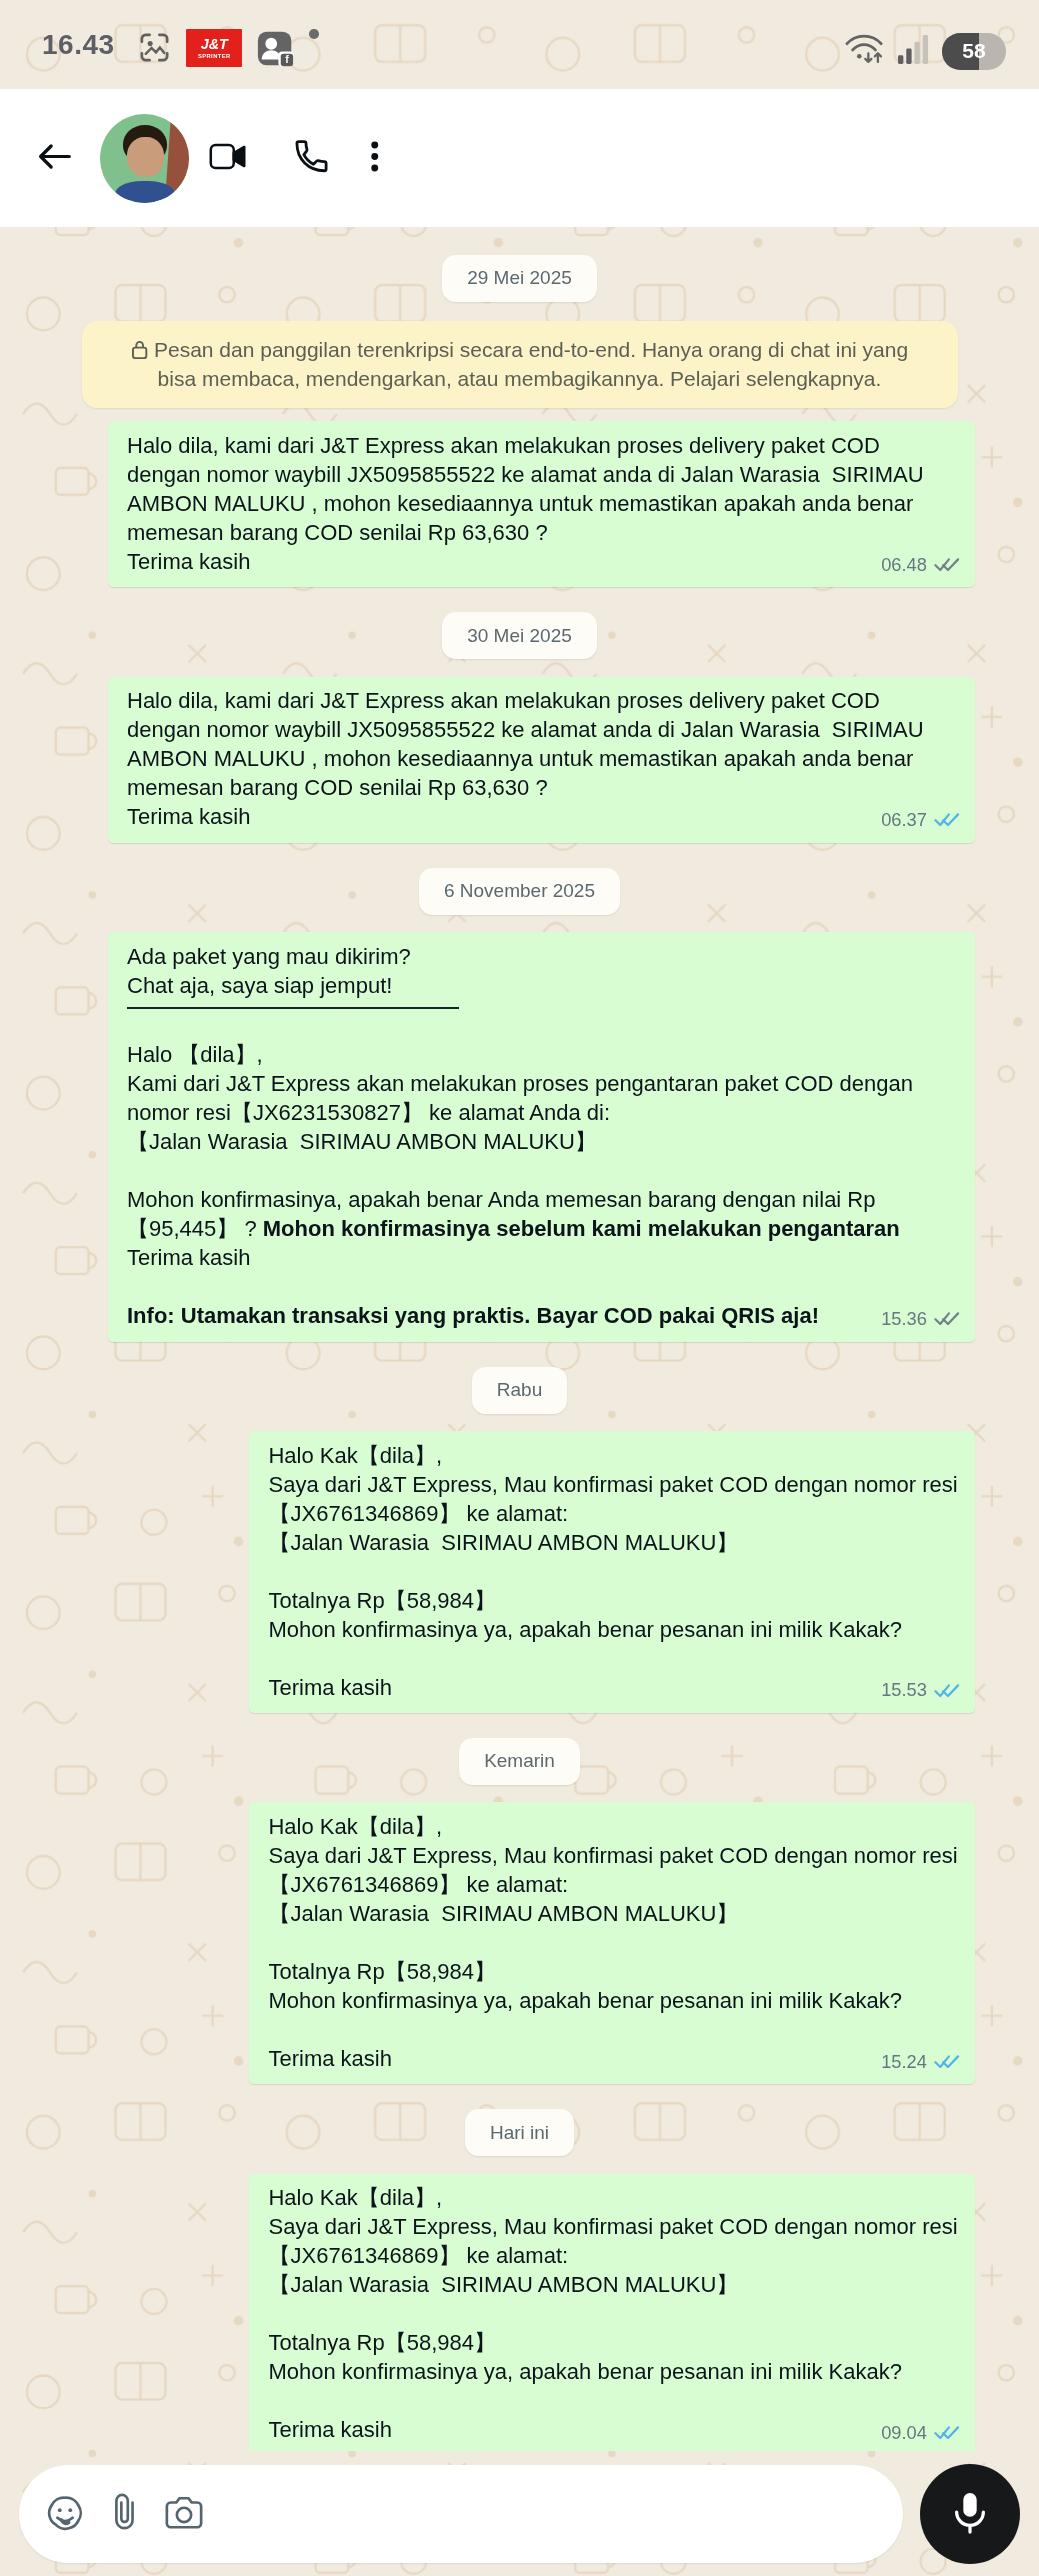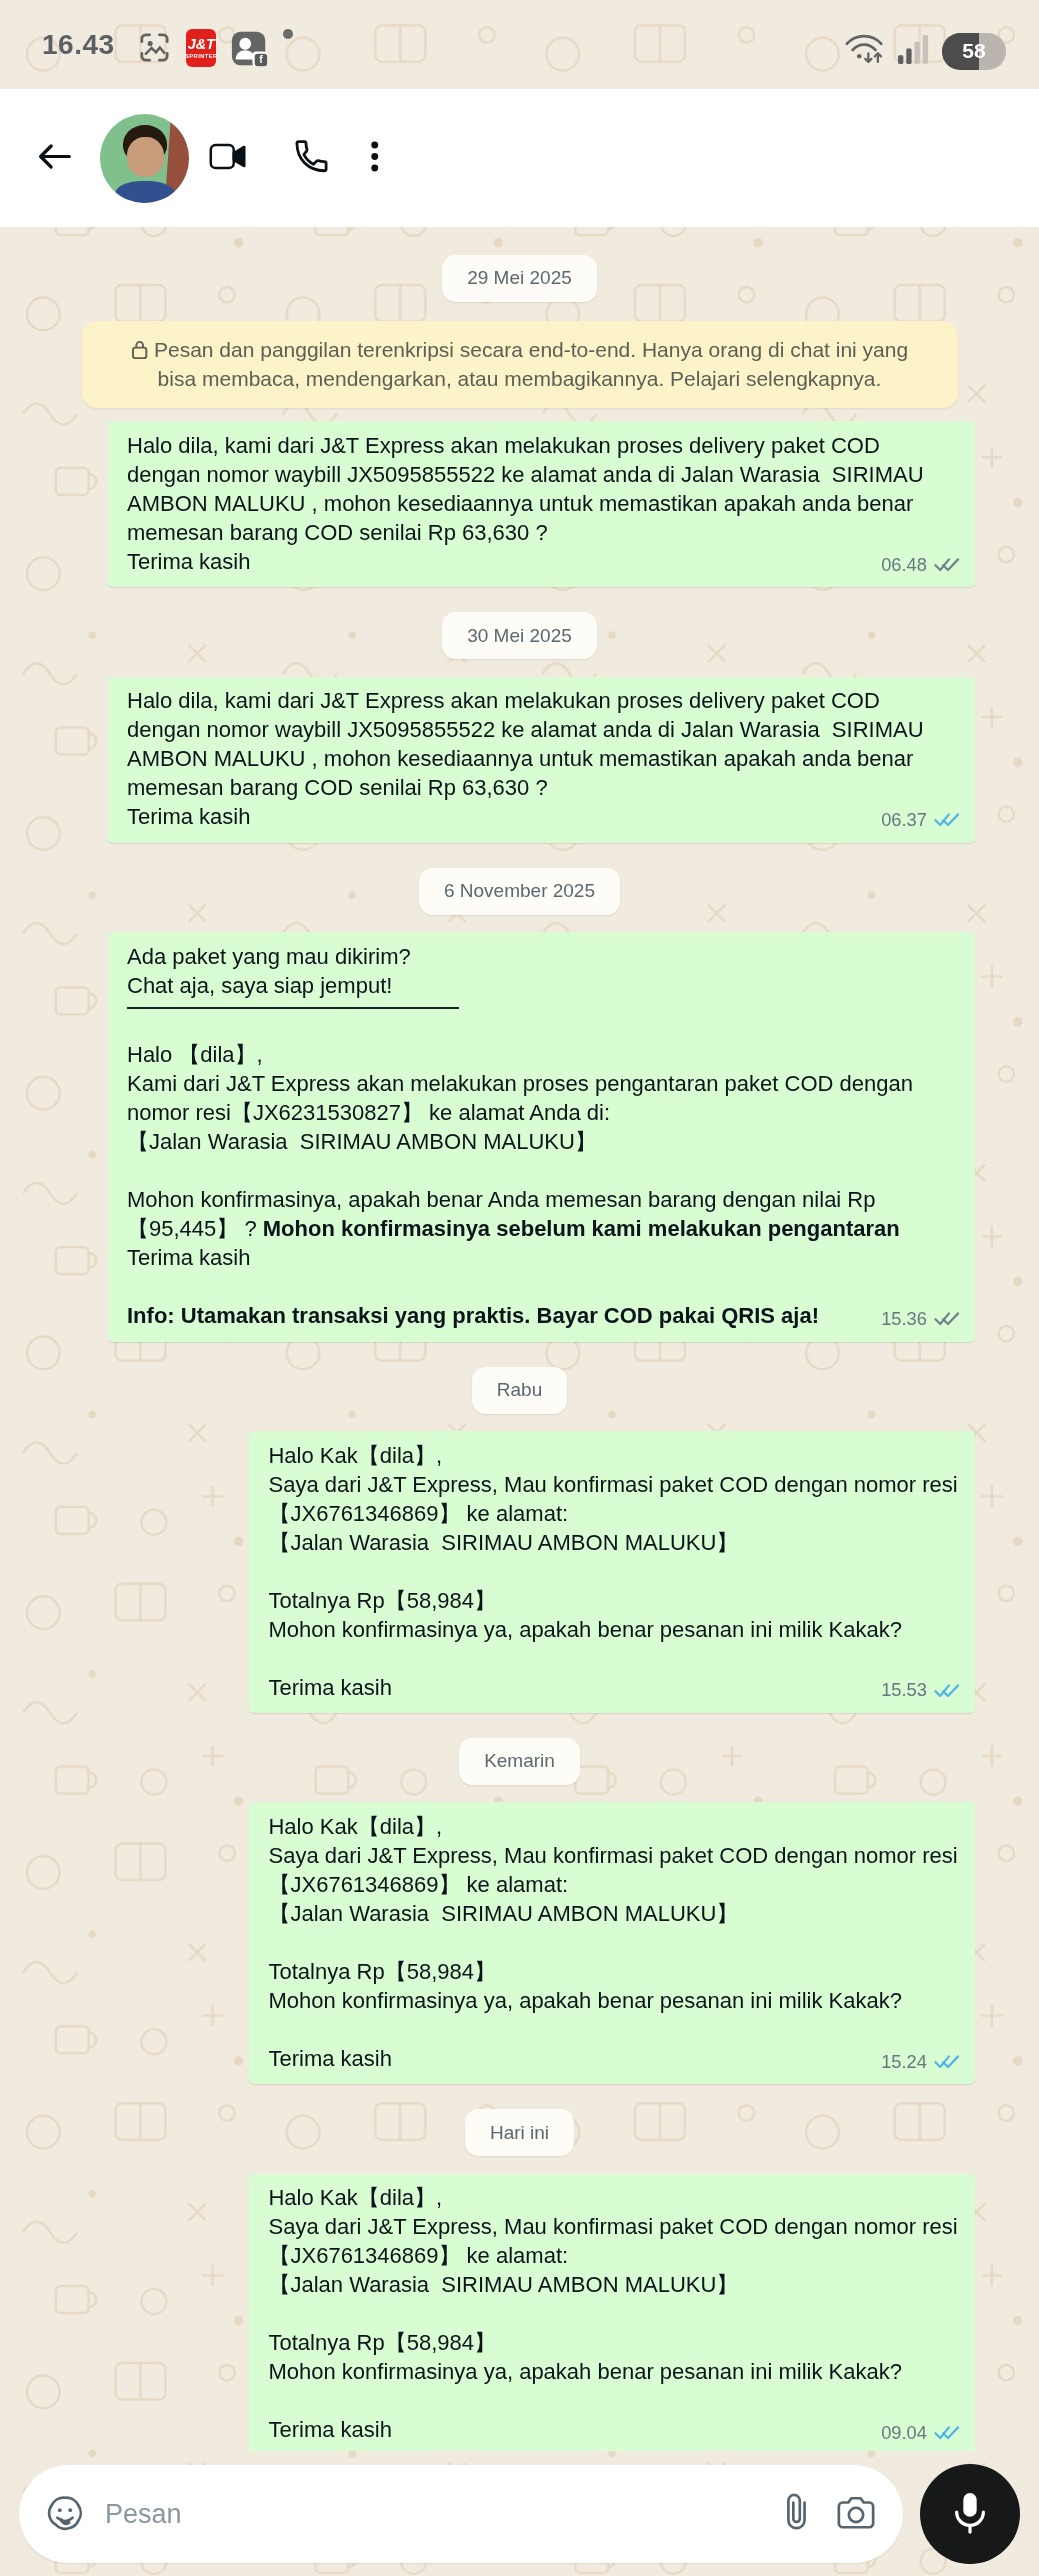--- a/index.html
+++ b/index.html
@@ -12,21 +12,21 @@
   .phone{position:relative;width:1039px;height:2576px;background:var(--wallpaper);overflow:hidden;margin:0 auto;}
   .wallpaper{position:absolute;inset:0;}
   .wallpaper .dd{stroke:var(--doodle);fill:none;stroke-width:2.5;opacity:.8;}
   .wallpaper .ddf{fill:var(--doodle);opacity:.8;}
 
   
   .statusbar{position:relative;height:89px;display:flex;align-items:center;padding:13.5px 33px 0 42px;gap:15.4px;color:#5c5f63;}
   .sb-time{font-size:28px;font-weight:600;letter-spacing:0.5px;margin-right:7.7px;}
   .sb-left{display:flex;align-items:flex-start;gap:13.5px;}
   .sb-right{margin-left:auto;display:flex;align-items:center;gap:11.5px;}
-  .jt-icon{width:30px;height:38px;border-radius:6px;background:var(--jtred);color:#fff;display:flex;flex-direction:column;align-items:center;justify-content:center;line-height:1;}
+  .jt-icon{width:56px;height:38px;border-radius:1px;background:var(--jtred);color:#fff;display:flex;flex-direction:column;align-items:center;justify-content:center;line-height:1;}
   .jt-icon .t1{font-size:14.4px;font-weight:800;font-style:italic;}
   .jt-icon .t2{font-size:5.8px;font-weight:700;letter-spacing:0.4px;margin-top:1.9px;}
   .sb-dot{width:9.6px;height:9.6px;border-radius:50%;background:#6b6b6b;}
   .battery{position:relative;width:64px;height:37px;border-radius:18.3px;background:#bab6af;overflow:hidden;}
   .battery-fill{position:absolute;left:0;top:0;bottom:0;width:58%;background:#4c4c4c;}
   .battery-num{position:absolute;inset:0;display:flex;align-items:center;justify-content:center;color:#fff;font-size:21px;font-weight:700;}
 
   
   .appbar{position:relative;height:138px;background:#ffffff;display:flex;align-items:center;padding:0 29px 0 25px;gap:9.6px;}
   .iconbtn{display:flex;align-items:center;justify-content:center;border:none;background:none;padding:7.7px;cursor:pointer;}
@@ -308,21 +308,20 @@
         <span>
           <svg width="42" height="42" viewBox="0 0 44 44" fill="none" stroke="#54656f" stroke-width="2.8" stroke-linecap="round" stroke-linejoin="round">
             <path d="M8 14 a14 14 0 0 1 14-8 a14 14 0 0 1 14 8 a14 14 0 0 1 0 16 a14 14 0 0 1 -10 8 a14 14 0 0 1 -14-4 a14 14 0 0 1 -4-20 z"></path>
             <circle cx="16.5" cy="19" r="2" fill="#54656f" stroke="none"></circle>
             <circle cx="27.5" cy="19" r="2" fill="#54656f" stroke="none"></circle>
             <path d="M14 27 q8 7 16 0"></path>
             <path d="M18 29 q3 6 8 3" stroke-width="3.4"></path>
           </svg>
         </span>
       </button>
-      <input type="text" placeholder="Pesan" style="">
       <button class="iconbtn" style="padding:0;">
         <span>
           <svg width="38" height="44" viewBox="0 0 40 46" fill="none" stroke="#54656f" stroke-width="2.8" stroke-linecap="round">
             <path d="M29 12 v18.5 a8.5 8.5 0 0 1 -17 0 V10 a6 6 0 0 1 12 0 v19 a3.4 3.4 0 0 1 -6.8 0 V12"></path>
           </svg>
         </span>
       </button>
       <button class="iconbtn" style="padding:0;">
         <span>
           <svg width="44" height="40" viewBox="0 0 46 42" fill="none" stroke="#54656f" stroke-width="2.8" stroke-linejoin="round">

